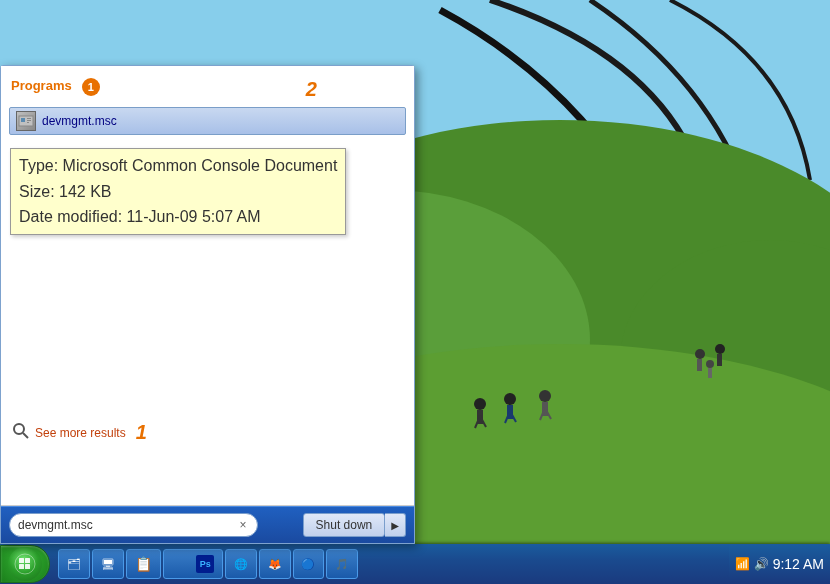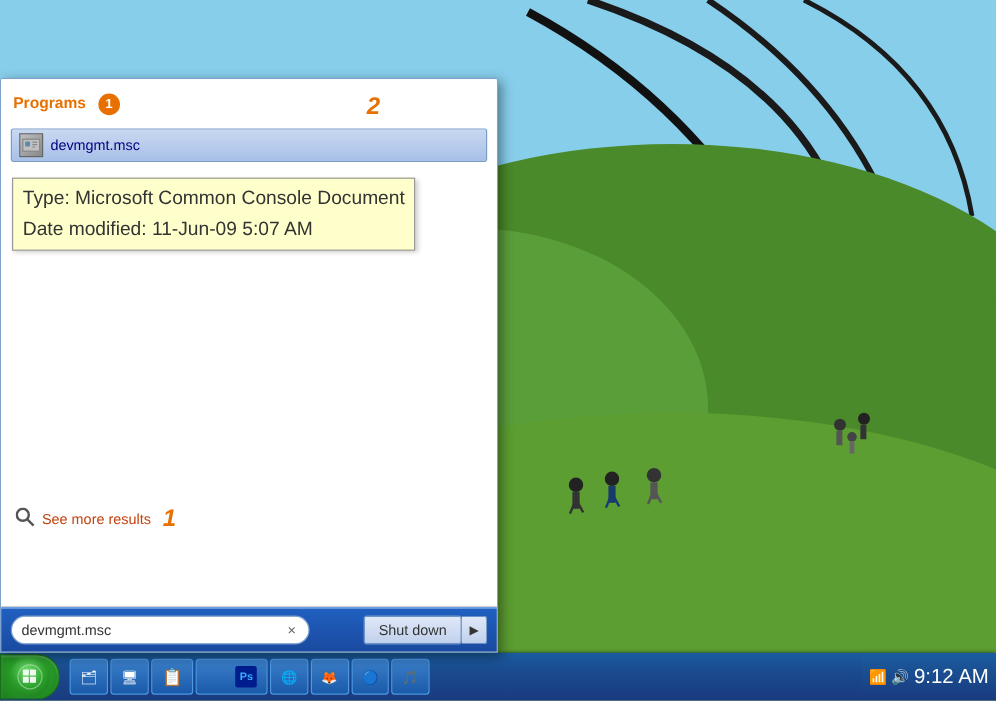--- a/index.html
+++ b/index.html
@@ -83,21 +83,21 @@
       display: flex;
       align-items: center;
       gap: 4px;
       cursor: pointer;
       color: white;
       font-size: 11px;
     }
 
     .taskbar-clock {
       color: white;
-      font-size: 17px;
+      font-size: 14px;
       text-align: left;
     }
 
     
     .start-menu {
       position: absolute;
       bottom: 40px;
       left: 0;
       width: 415px;
       background: #fff;
@@ -370,20 +370,21 @@
             <rect x="3" y="5" width="4" height="4" fill="#5a8ab0"></rect>
             <rect x="9" y="5" width="4" height="1" fill="#888"></rect>
             <rect x="9" y="7" width="4" height="1" fill="#888"></rect>
             <rect x="9" y="9" width="2" height="1" fill="#888"></rect>
           </svg>
         </div>
         <span class="result-label">devmgmt.msc</span>
 
         <div class="tooltip">
           <span class="tooltip-row">Type: Microsoft Common Console Document</span>
+          <span class="tooltip-row">Size: 142 KB</span>
           <span class="tooltip-row">Date modified: 11-Jun-09 5:07 AM</span>
         </div>
       </div>
 
       <div style="flex:1; min-height:280px;"></div>
 
       <div class="see-more-results" style="position:relative;">
         <span style="display:inline-block;">
           <svg width="16" height="16" viewBox="0 0 16 16">
             <circle cx="6" cy="6" r="5" fill="none" stroke="#555" stroke-width="2"></circle>

